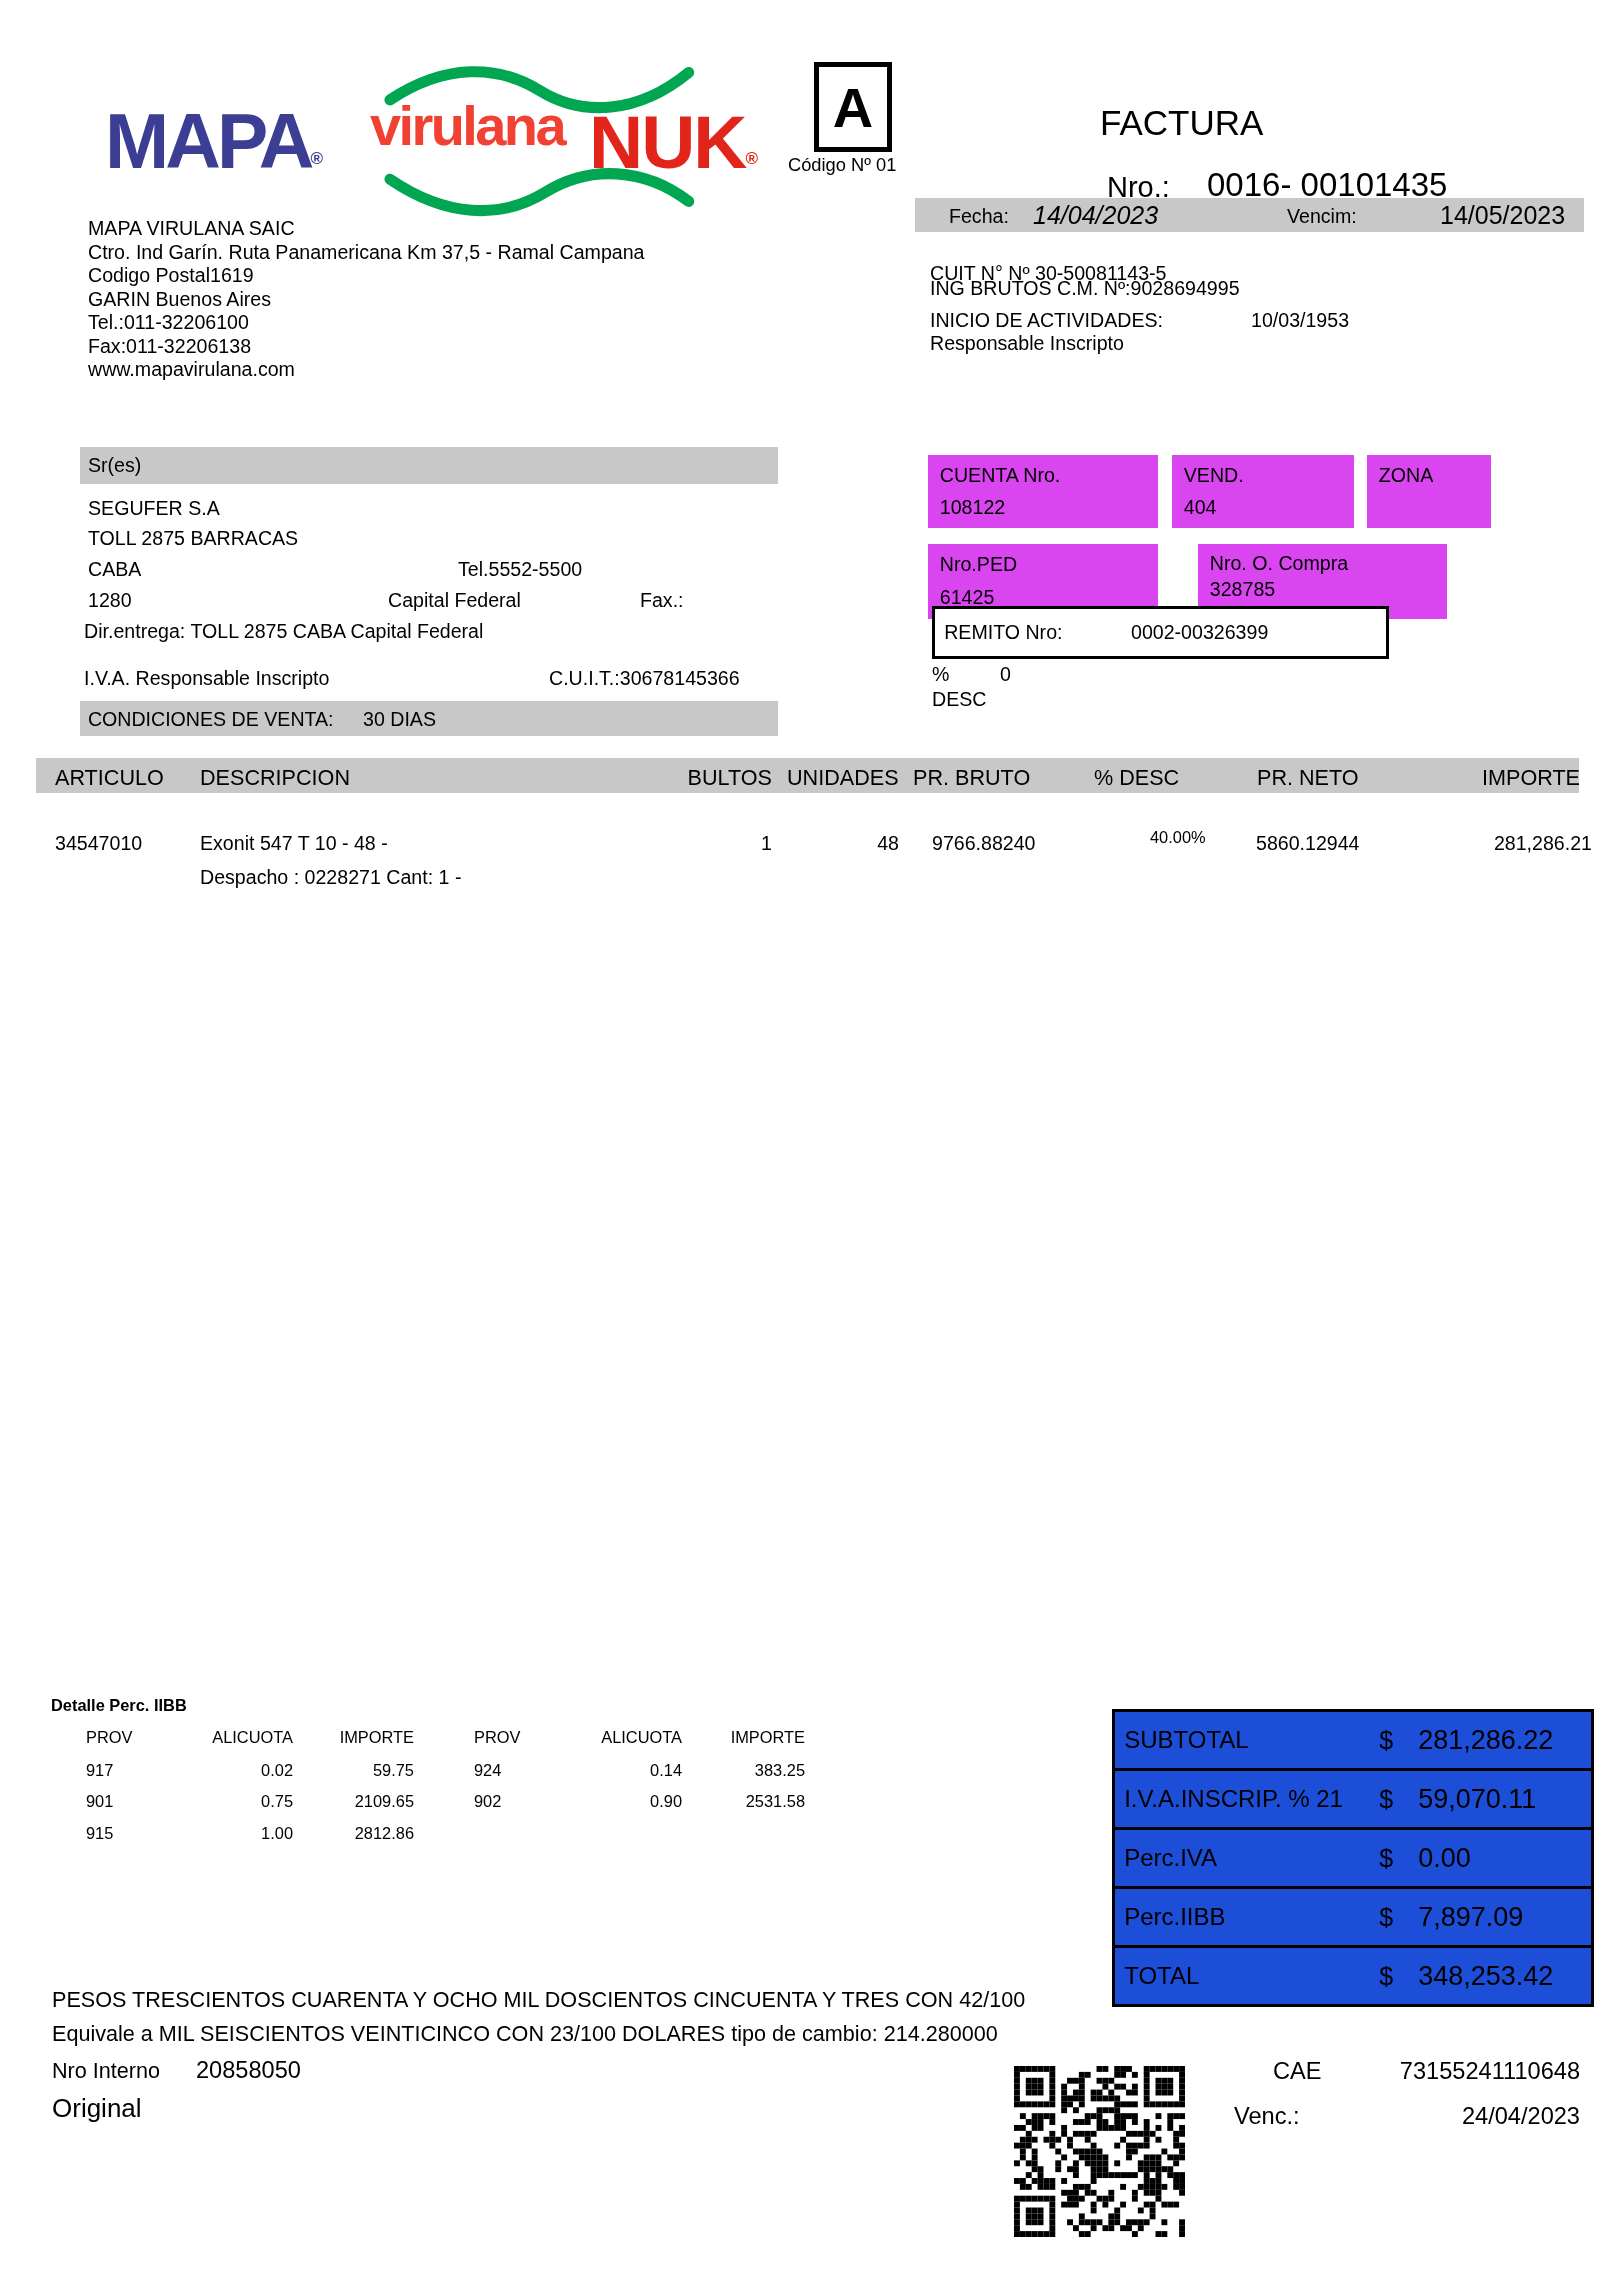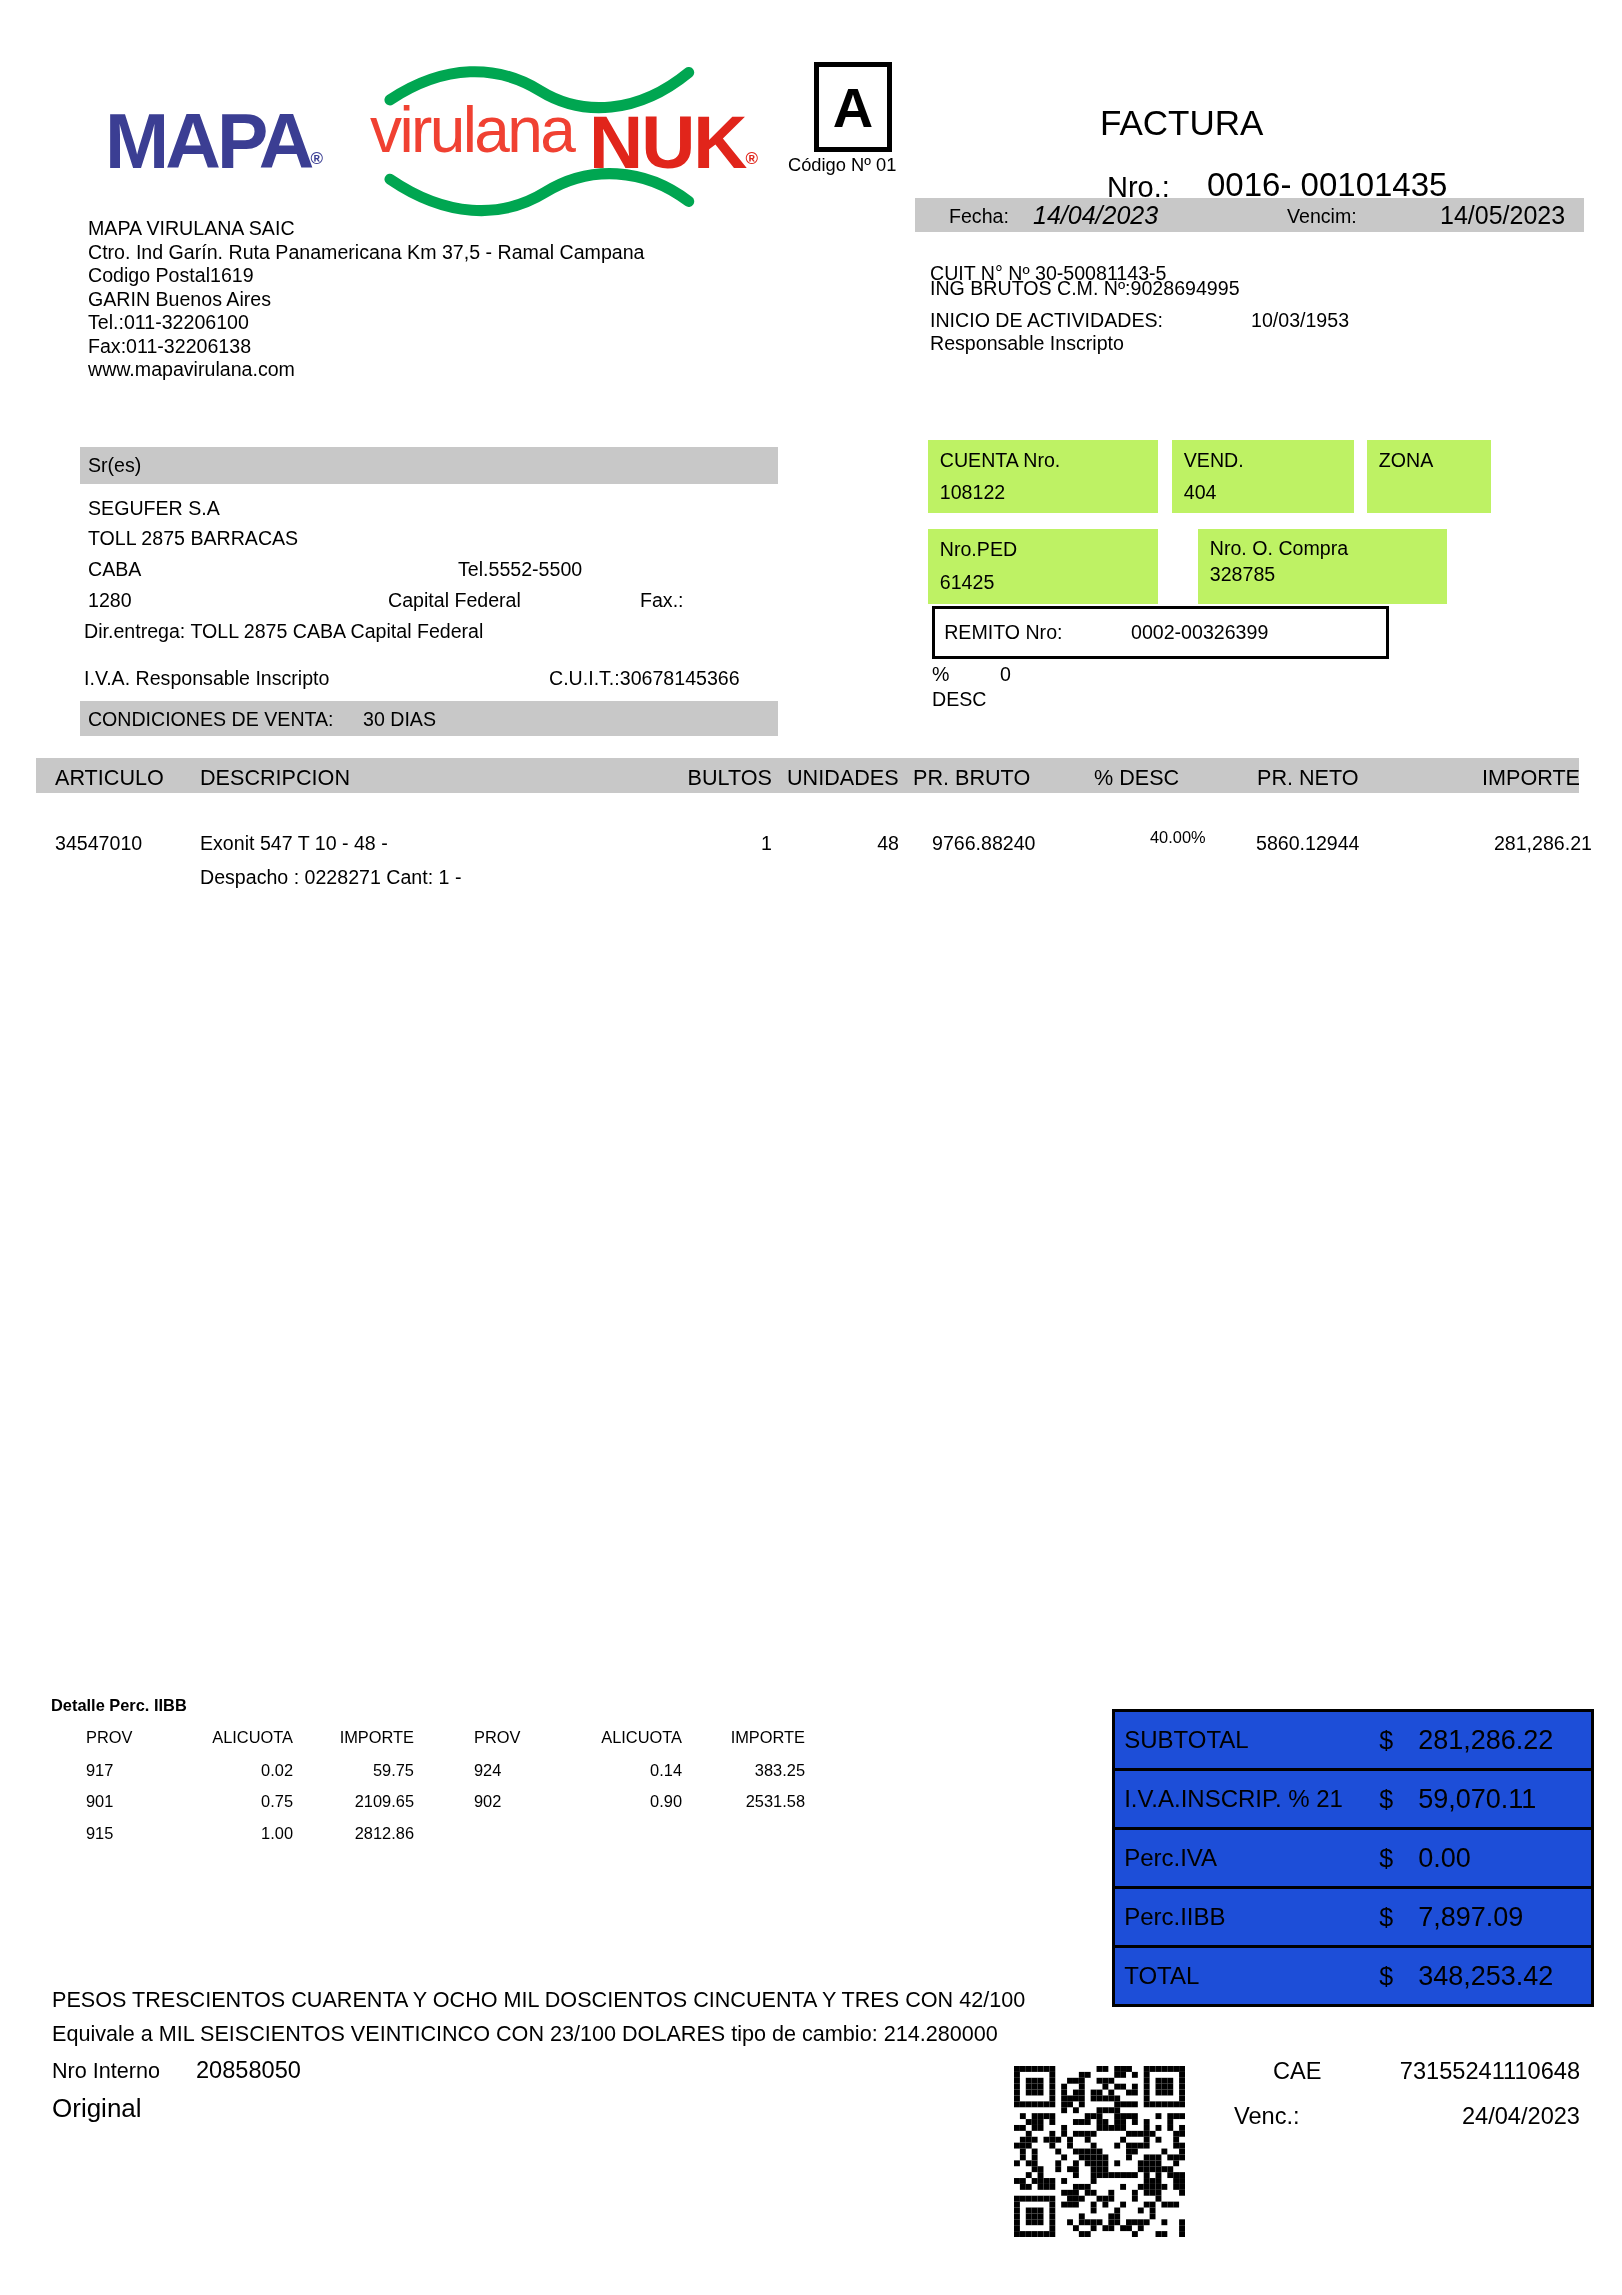--- a/index.html
+++ b/index.html
@@ -1,28 +1,28 @@
 <!DOCTYPE html>
 <html style="font-size:10.5px"><head>
 <meta charset="utf-8">
 <style>
   html,body{margin:0;padding:0;background:#fff;}
   .page{position:relative;width:1622px;height:2295px;background:#ffffff;
         font-family:"Liberation Sans",sans-serif;color:#000;overflow:hidden;}
   .abs{position:absolute;}
   .bar{background:#c8c8c8;}
-  .box{background:#bef264;}
+  .box{background:#d946ef;margin-top:15px;}
   .blackbox{border:3.3px solid #000;background:#fff;}
   .r{text-align:right;}
   .b{font-weight:bold;}
   .t25{font-size:16.4px;} .t28{font-size:18.3px;} .t30{font-size:19.6px;line-height:23.6px;}
   .t33{font-size:21.6px;} .t36{font-size:23.6px;} .t38{font-size:25px;}
   .t40{font-size:26px;} .t44{font-size:29px;} .t50{font-size:33px;} .t54{font-size:35px;}
   .logo-mapa{font-size:77px;font-weight:bold;letter-spacing:-3.9px;}
-  .logo-virulana{font-size:64px;font-weight:normal;letter-spacing:-2.6px;}
+  .logo-virulana{font-size:56px;font-weight:bold;letter-spacing:-2.6px;}
   .logo-nuk{font-size:75px;font-weight:bold;letter-spacing:-2px;}
   .reg{font-size:17px;vertical-align:super;font-weight:bold;}
   .abox{border:5.2px solid #000;width:68px;height:80px;display:flex;align-items:center;justify-content:center;}
   .totrow{display:flex;align-items:center;height:56px;border-top:3.3px solid #000;}
   .totrow:first-child{border-top:none;}
   .totlabel{font-size:24px;padding-left:9.2px;flex:0 0 255px;}
   .totcur{font-size:25px;flex:0 0 39px;}
   .totval{font-size:27px;flex:1;text-align:left;padding-right:22px;}
 </style>
 </head>

